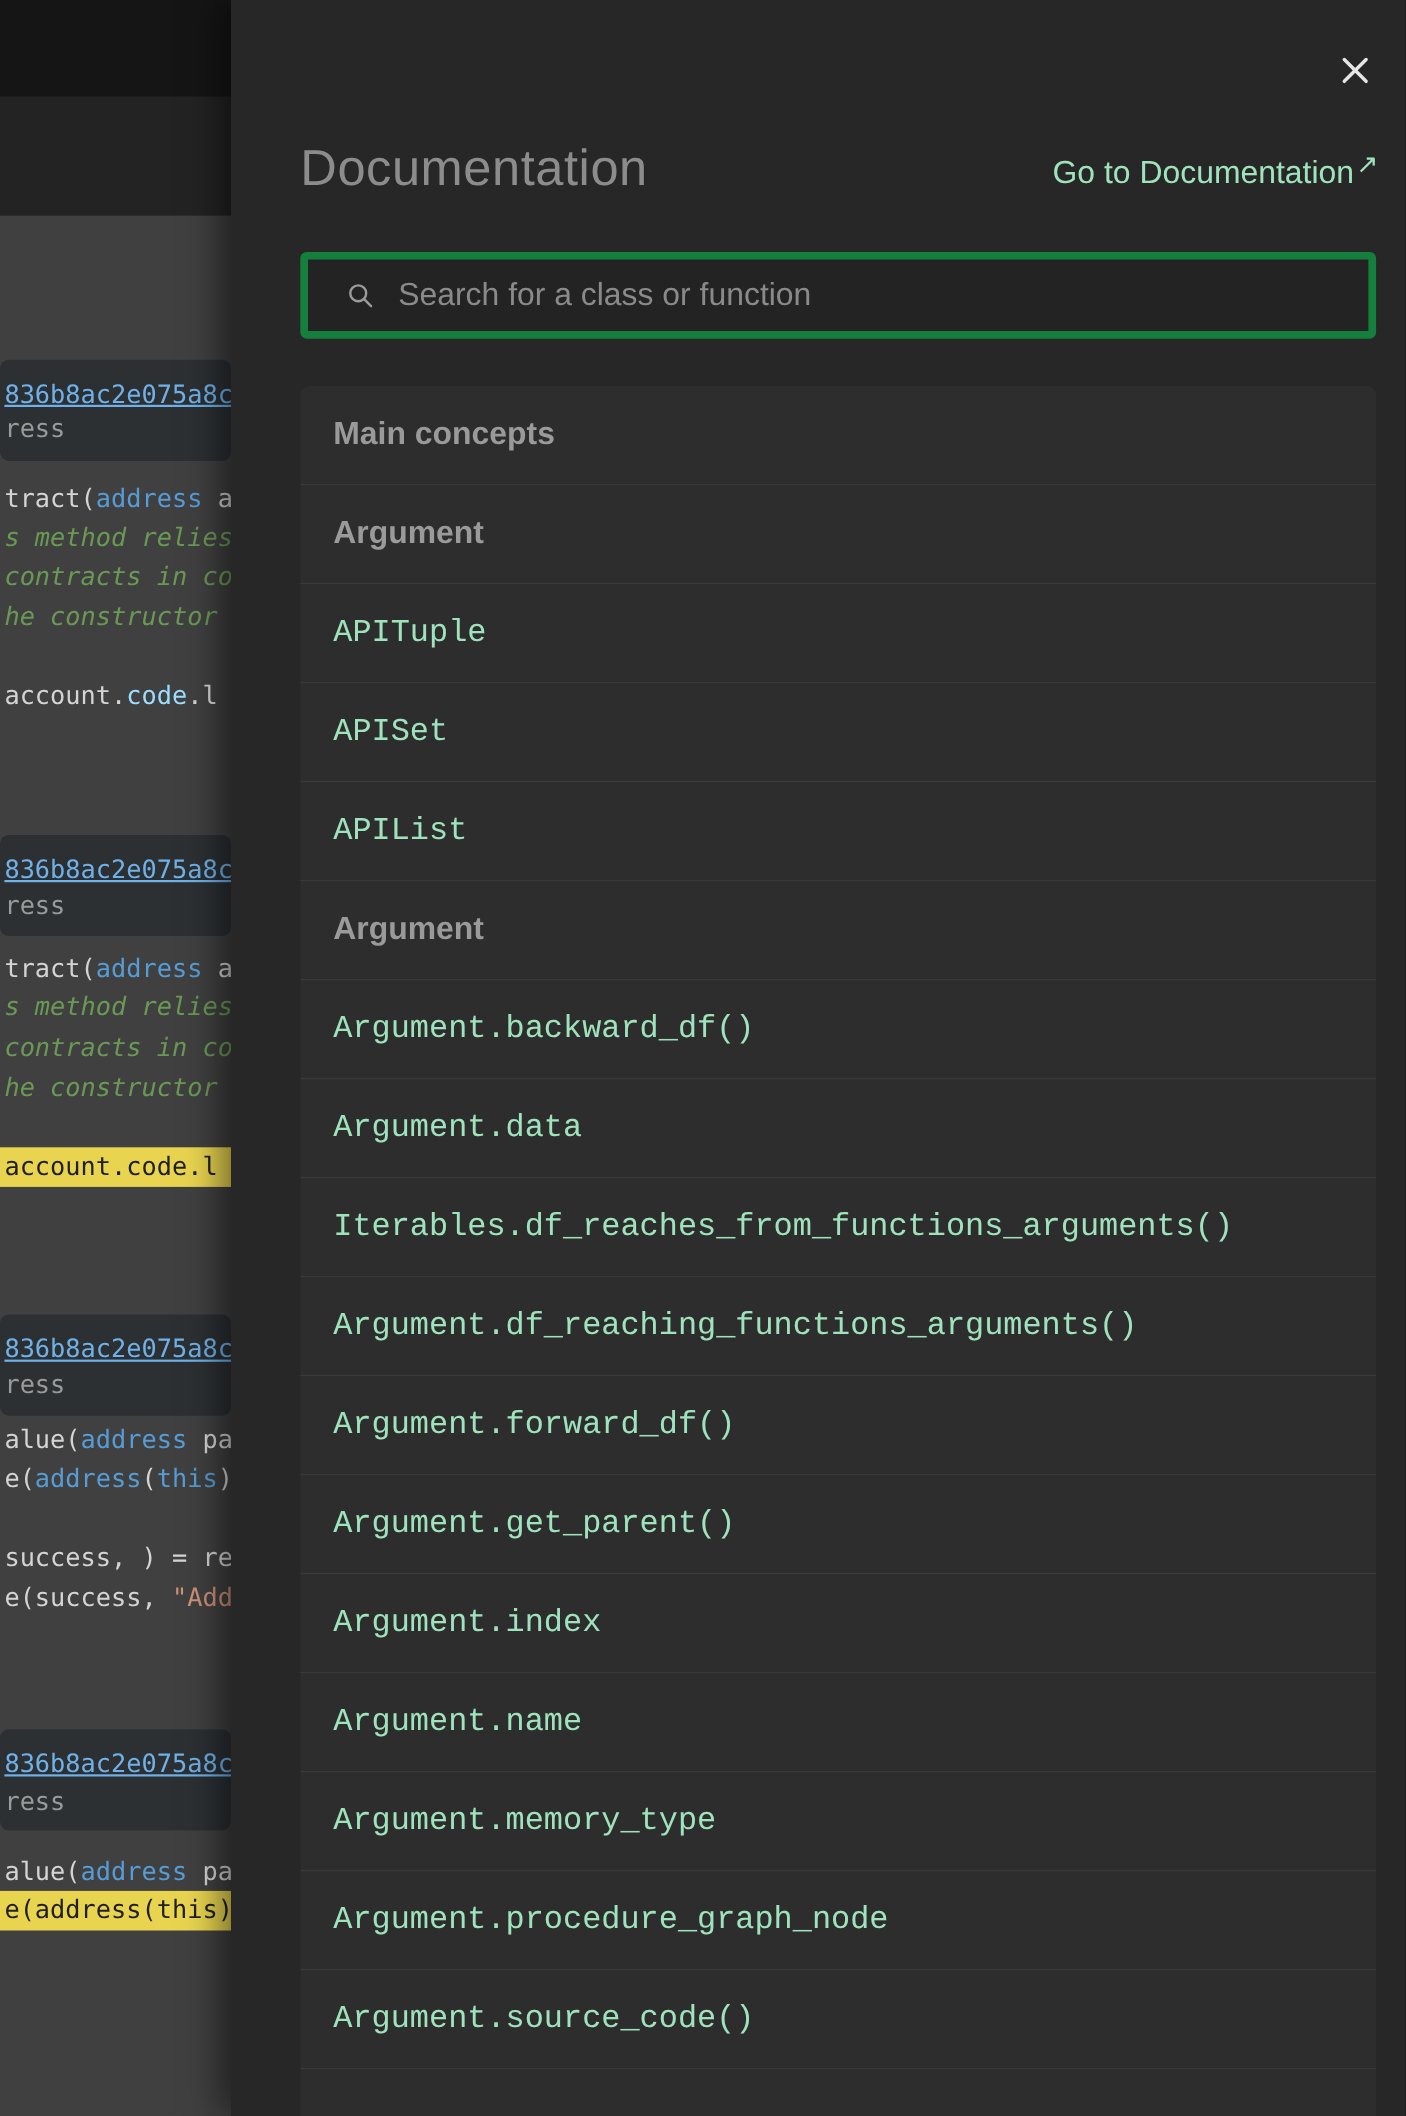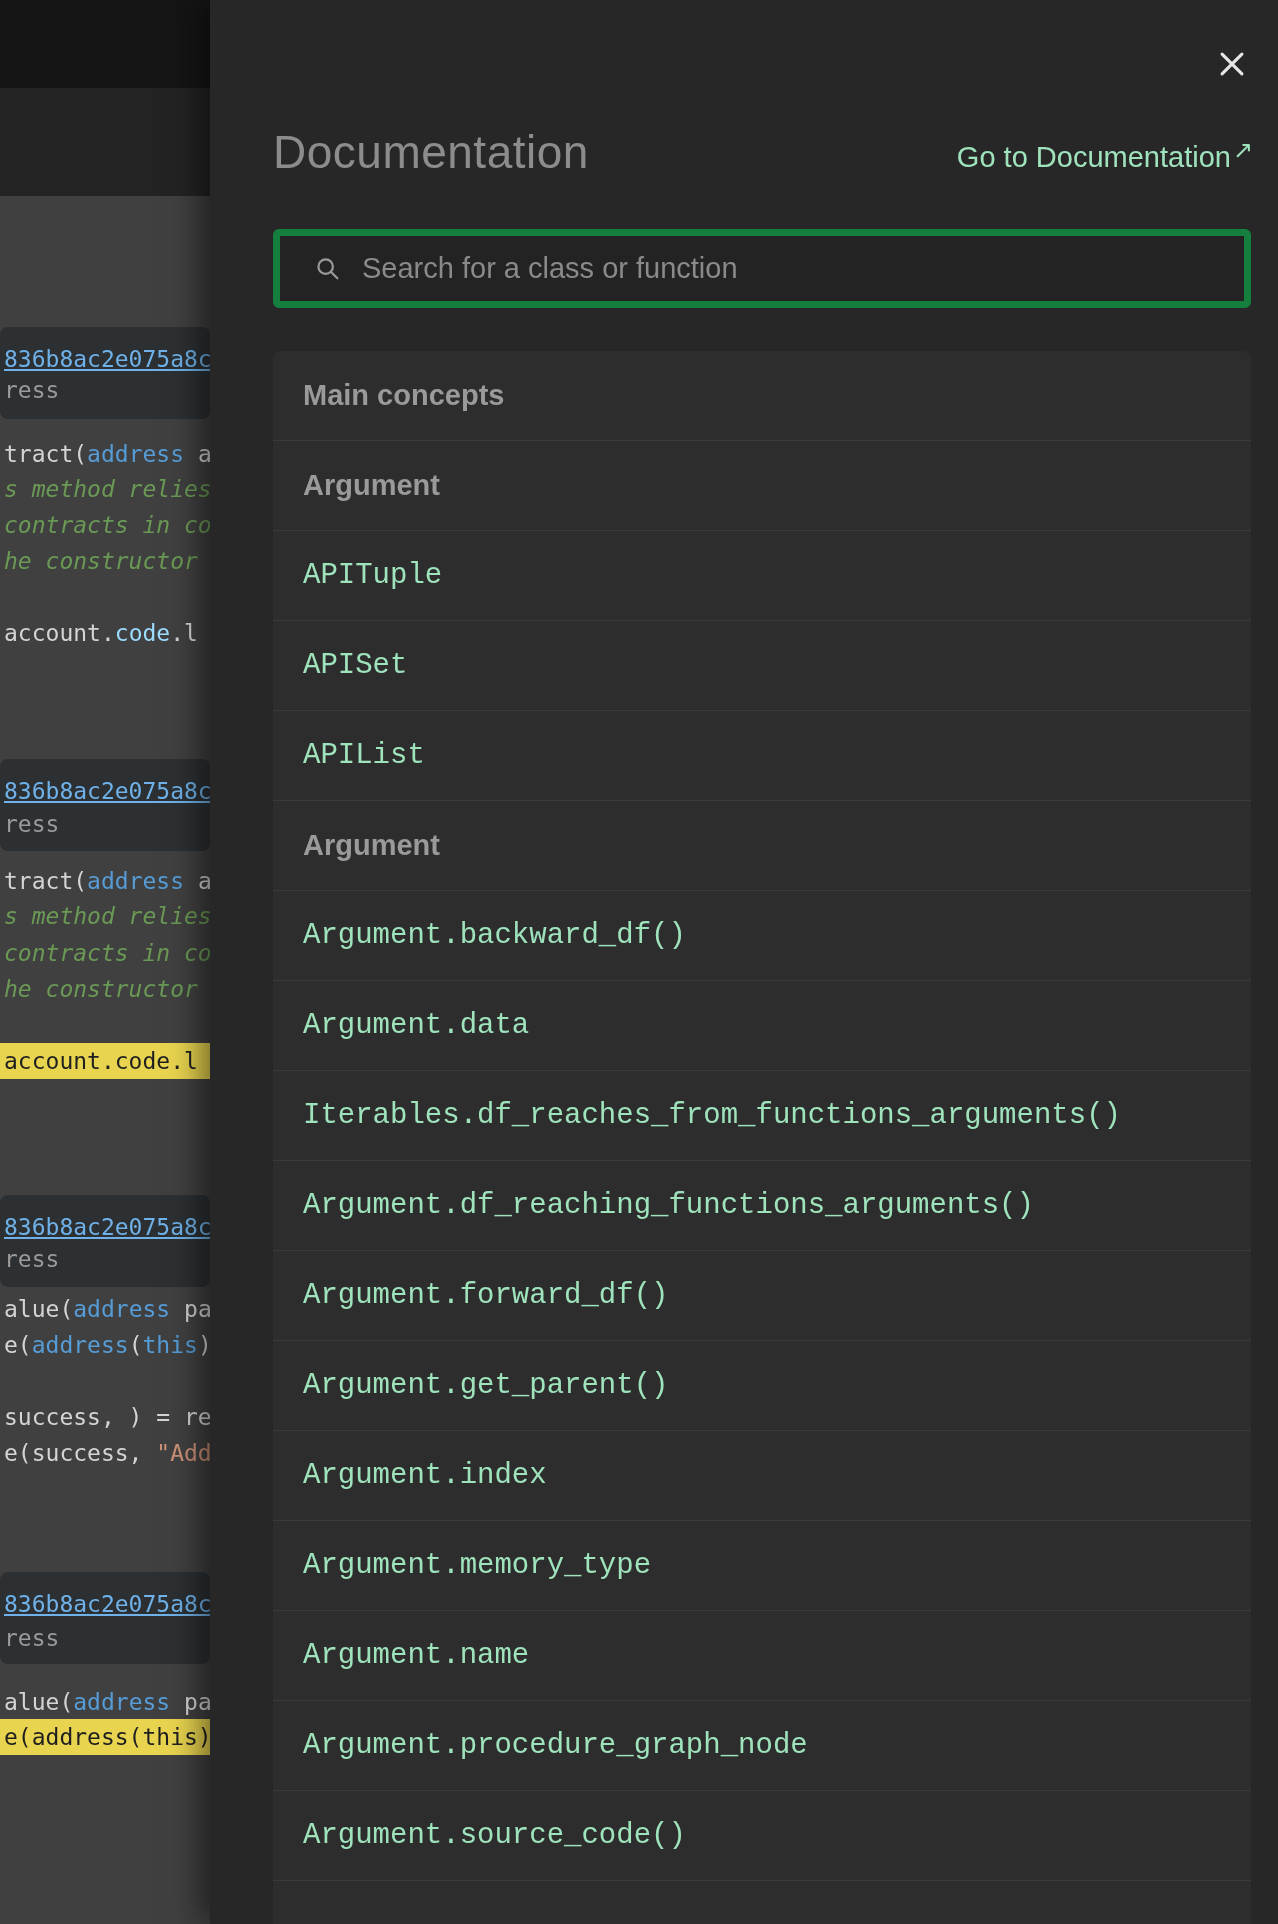--- a/index.html
+++ b/index.html
@@ -151,19 +151,19 @@
       <div class="row item">APISet</div>
       <div class="row item">APIList</div>
       <div class="row header">Argument</div>
       <div class="row item">Argument.backward_df()</div>
       <div class="row item">Argument.data</div>
       <div class="row item">Iterables.df_reaches_from_functions_arguments()</div>
       <div class="row item">Argument.df_reaching_functions_arguments()</div>
       <div class="row item">Argument.forward_df()</div>
       <div class="row item">Argument.get_parent()</div>
       <div class="row item">Argument.index</div>
+      <div class="row item">Argument.name</div>
       <div class="row item">Argument.memory_type</div>
-      <div class="row item">Argument.name</div>
       <div class="row item">Argument.procedure_graph_node</div>
       <div class="row item">Argument.source_code()</div>
     </div>
 
 </aside>
 
 </body></html>

